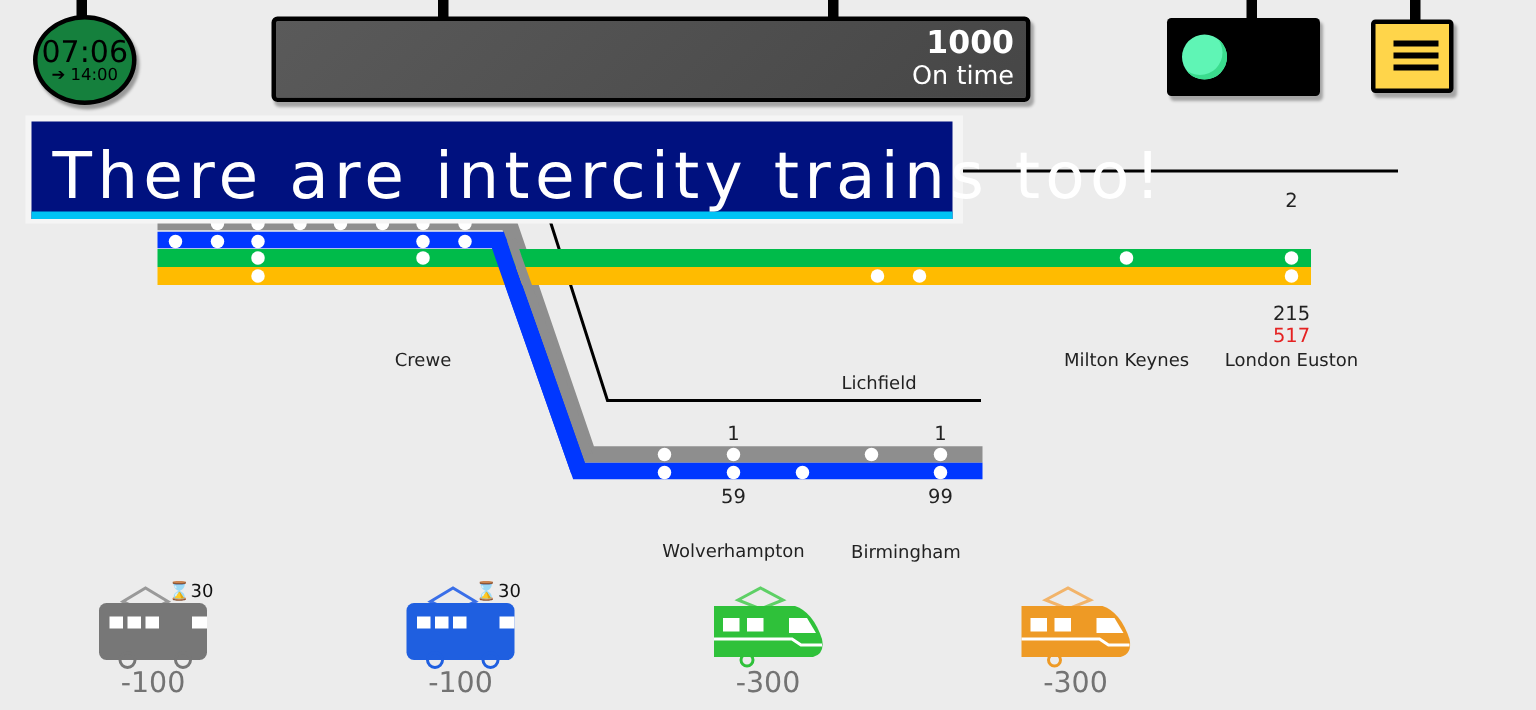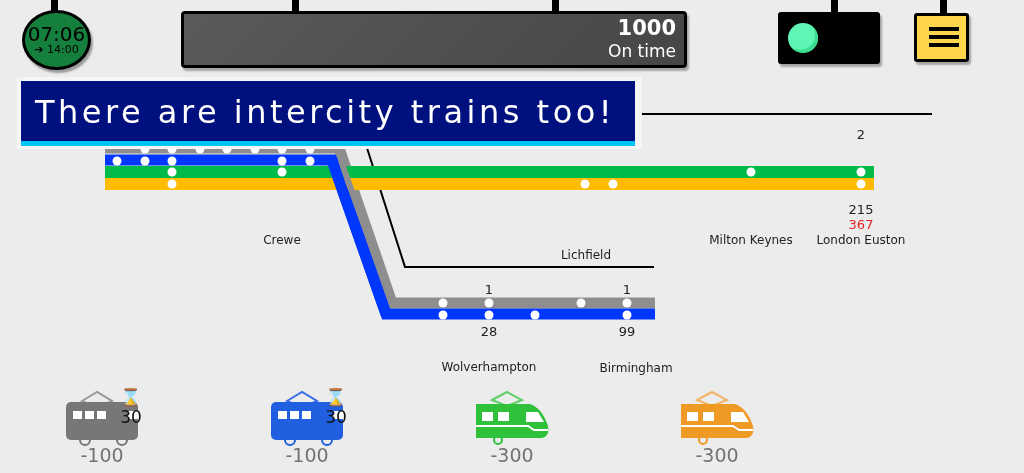--- a/index.html
+++ b/index.html
@@ -16,29 +16,29 @@
   .board .status { position:absolute; right:8px; top:27px; color:#fff; font-size:17px; }
   
   .signal { left:778px; top:12px; width:102px; height:52px; background:#000; border-radius:3px; box-shadow:2px 3px 2px rgba(0,0,0,0.3); }
   .signal .lamp { position:absolute; left:10px; top:11px; width:30px; height:30px; border-radius:50%; background:#5ff5b5; box-shadow:inset -3px -3px 0 #3bdc8e; }
   
   .menu { left:914px; top:13px; width:55px; height:49px; background:#ffd54a; border:3px solid #000; border-radius:3px; box-shadow:2px 3px 2px rgba(0,0,0,0.3); box-sizing:border-box; }
   .menu .bar { position:absolute; left:12px; width:30px; height:4px; background:#000; }
   
   .banner-wrap { left:17px; top:77px; width:625px; height:72px; background:#f5f5f5; }
   .banner { position:absolute; left:4px; top:4px; width:614px; height:60px; background:#00117f; border-bottom:5px solid #00c3f5; }
-  .banner span { position:absolute; left:14px; top:12px; color:#fff; font-size:32px; letter-spacing:3.5px; white-space:nowrap; }
+  .banner span { position:absolute; left:14px; top:12px; color:#fff; font-size:43px; letter-spacing:3.5px; white-space:nowrap; }
   svg.map { position:absolute; left:0; top:0; }
   .label { position:absolute; font-size:12px; color:#222; white-space:nowrap; transform:translateX(-50%); }
   .num { position:absolute; font-size:13px; color:#222; transform:translateX(-50%); }
   .num.red { color:#e52222; }
   
   .shop { position:absolute; width:90px; height:80px; }
   .price { position:absolute; font-size:19px; font-weight:normal; color:#737373; transform:translateX(-50%); }
-  .cd { position:absolute; font-size:17px; color:#111;text-align:center; }
+  .cd { position:absolute; font-size:12px; color:#111;text-align:center; }
 </style>
 </head>
 <body>
 
 <div class="hanger" style="left:51px;top:0;height:12px;"></div>
 <div class="hanger" style="left:292px;top:0;height:12px;"></div>
 <div class="hanger" style="left:552px;top:0;height:12px;"></div>
 <div class="hanger" style="left:831px;top:0;height:13px;"></div>
 <div class="hanger" style="left:940px;top:0;height:14px;"></div>
 
@@ -116,27 +116,27 @@
   <div class="banner">
     <span>There are intercity trains too!</span>
   </div>
 </div>
 
 <div class="label" style="left:282px;top:233px;">Crewe</div>
 <div class="label" style="left:586px;top:233px;margin-top:15px;">Lichfield</div>
 <div class="label" style="left:751px;top:233px;">Milton Keynes</div>
 <div class="label" style="left:861px;top:233px;">London Euston</div>
 <div class="label" style="left:489px;top:360px;">Wolverhampton</div>
-<div class="label" style="left:636px;top:361px;">Birmingham</div>
+<div class="label" style="left:604px;top:361px;">Birmingham</div>
 
 <div class="num" style="left:861px;top:127px;">2</div>
 <div class="num" style="left:861px;top:202px;">215</div>
-<div class="num red" style="left:861px;top:217px;">367</div>
+<div class="num red" style="left:861px;top:217px;">517</div>
 <div class="num" style="left:489px;top:282px;">1</div>
-<div class="num" style="left:489px;top:324px;">28</div>
+<div class="num" style="left:489px;top:324px;">59</div>
 <div class="num" style="left:627px;top:282px;">1</div>
 <div class="num" style="left:627px;top:324px;">99</div>
 
 <div class="shop" style="left:60px;top:386px;">
   <svg width="90" height="60">
     <polygon points="22,15 37,6 52,15 37,22" fill="none" stroke="#999" stroke-width="2"></polygon>
     <rect x="6" y="16" width="72" height="38" rx="5" fill="#777"></rect>
     <rect x="13" y="25" width="9" height="8" fill="#fff"></rect>
       <rect x="25" y="25" width="9" height="8" fill="#fff"></rect>
       <rect x="37" y="25" width="9" height="8" fill="#fff"></rect>

